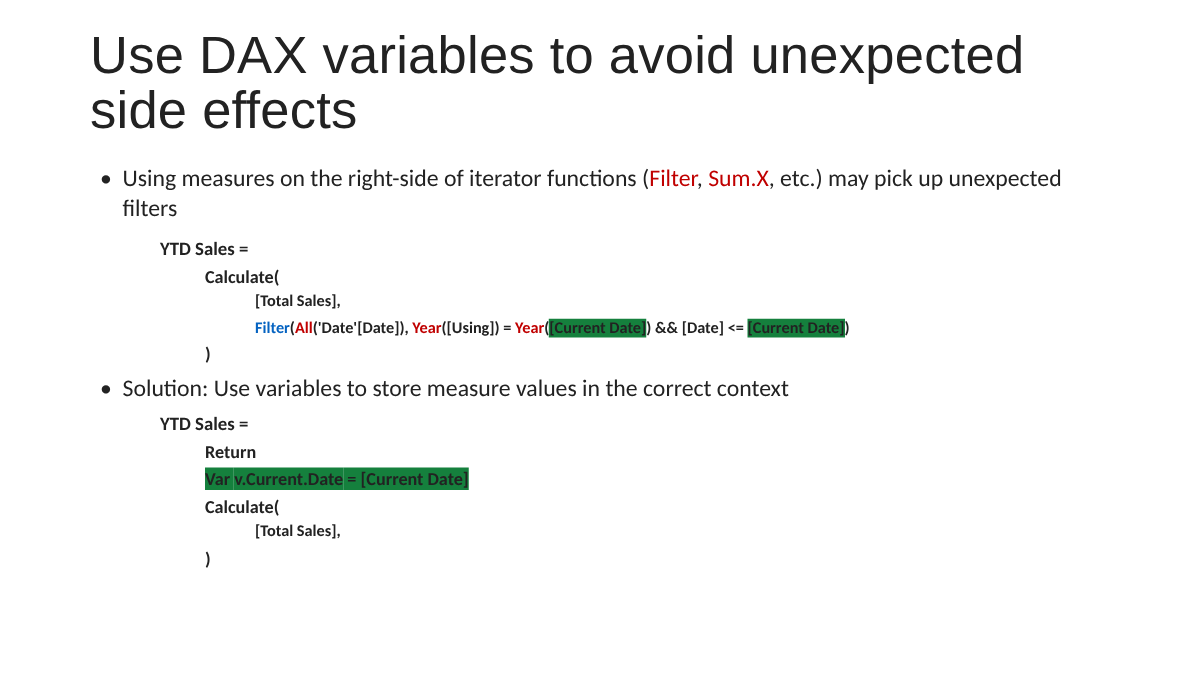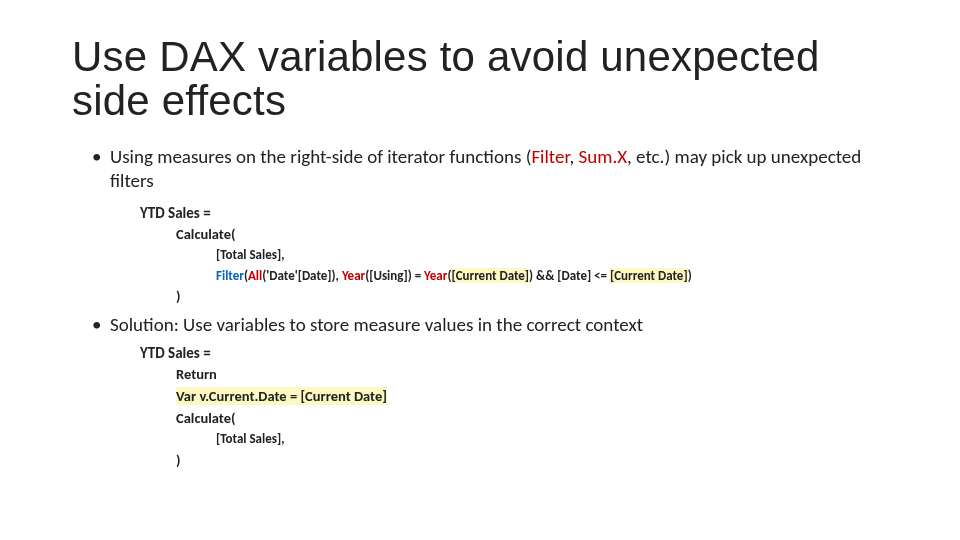--- a/index.html
+++ b/index.html
@@ -1,28 +1,28 @@
 <!DOCTYPE html>
 <html><head>
 <meta charset="utf-8">
 <style>
   html,body{margin:0;padding:0;width:960px;height:540px;background:#fff;font-family:"Calibri","Segoe UI",Arial,sans-serif;color:#222;overflow:hidden}
   .slide{padding:22px 72px 0 72px}
-  .title{font-family:"Calibri Light","Segoe UI Light","Segoe UI",Arial,sans-serif;font-weight:300;font-size:42px;line-height:1.05;margin:13px 0 22px 0;letter-spacing:0.2px}
-  ul.top{margin:16px;padding:0;list-style:none}
+  .title{font-family:"Calibri Light","Segoe UI Light","Segoe UI",Arial,sans-serif;font-weight:300;font-size:42px;line-height:1.05;margin:0 0 22px 0;letter-spacing:0.2px}
+  ul.top{margin:4px;padding:0;list-style:none}
   ul.top>li{position:relative;padding-left:22px;font-size:19px;line-height:1.25;margin:0 0 6px 0}
   ul.top>li::before{content:"•";position:absolute;left:4px;top:0;font-size:19px}
   .b{font-weight:400}
   .lv2{margin-left:30px;font-size:15px;line-height:1.4}
   .lv3{margin-left:66px;font-size:14.5px;line-height:1.5}
   .lv4{margin-left:106px;font-size:13px;line-height:1.55}
   .bold{font-weight:700}
   .red{color:#c00000}
   .blue{color:#0563c1}
-  .hl{background:#fef9c3}
+  .hl{background:#15803d}
   .mt6{margin-top:6px}
   .mt10{margin-top:10px}
 </style>
 </head>
 <body>
 
 <div class="slide">
   <h1 class="title">Use DAX variables to avoid unexpected side effects</h1>
 
   <ul class="top">

